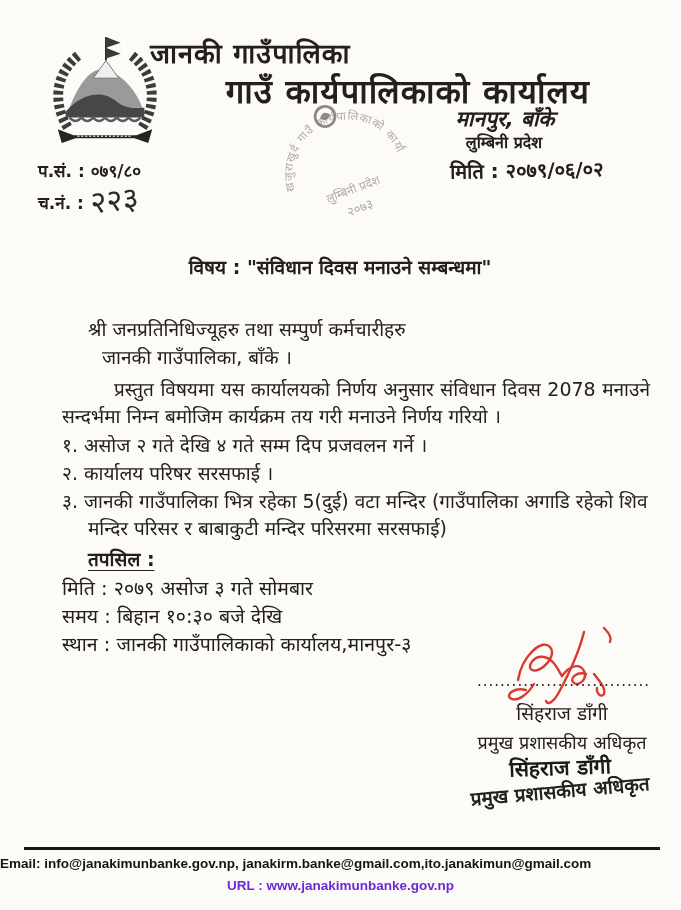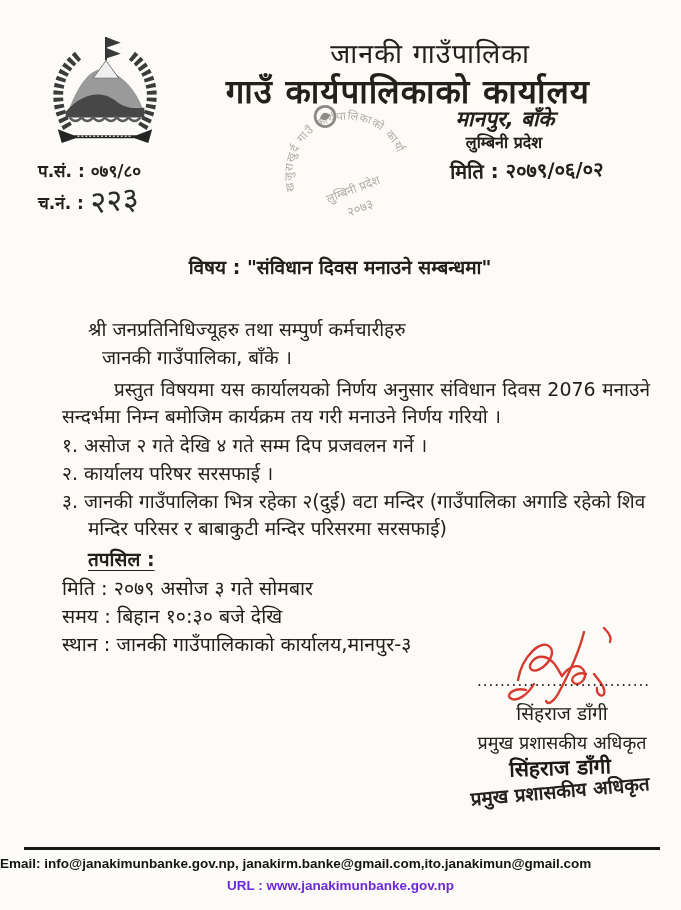--- a/index.html
+++ b/index.html
@@ -6,22 +6,22 @@
   .page{
     position:relative; width:681px; height:910px; margin:0 auto;
     background:#fcfbf8;
     font-family:"DejaVu Sans","Liberation Sans",sans-serif;
     color:#232019; overflow:hidden;
   }
   .abs{position:absolute;}
 
   
   .emblem{left:46px; top:30px; width:118px; height:122px;}
-  .title1{left:150px; top:34px; width:380px; text-align:right;
-          font-size:27px; font-weight:400; letter-spacing:1px;}
+  .title1{left:150px; top:34px; width:380px; text-align:left;
+          font-size:27px; font-weight:700; letter-spacing:1px;}
   .title2{left:160px; top:68px; width:430px; text-align:right;
           font-size:33px; font-weight:700; letter-spacing:1px;}
   .addr-city{left:420px; top:104px; width:170px; text-align:center;
           font-size:21px; font-weight:700;font-style:italic;}
   .addr-prov{left:424px; top:131px; width:160px; text-align:center;
           font-size:16px; font-weight:600;}
   .date-line{left:450px; top:156px; width:210px;
           font-size:20px; font-weight:600; transform:rotate(-1deg);}
   .ref-line{left:38px; top:159px; font-size:17px; font-weight:600;}
   .disp-label{left:38px; top:191px; font-size:17px; font-weight:600;}
@@ -119,24 +119,24 @@
 
   <div class="abs ref-line">प.सं. : ०७९/८०</div>
   <div class="abs disp-label">च.नं. :</div>
   <div class="abs disp-num">२२३</div>
 
   <div class="abs subject">विषय : "संविधान दिवस मनाउने सम्बन्धमा"</div>
 
   <div class="abs rcpt2">जानकी गाउँपालिका, बाँके ।</div>
   <div class="abs rcpt1">श्री जनप्रतिनिधिज्यूहरु तथा सम्पुर्ण कर्मचारीहरु</div>
 
-  <div class="abs para">प्रस्तुत विषयमा यस कार्यालयको निर्णय अनुसार संविधान दिवस 2076 मनाउने सन्दर्भमा निम्न बमोजिम कार्यक्रम तय गरी मनाउने निर्णय गरियो ।</div>
+  <div class="abs para">प्रस्तुत विषयमा यस कार्यालयको निर्णय अनुसार संविधान दिवस 2078 मनाउने सन्दर्भमा निम्न बमोजिम कार्यक्रम तय गरी मनाउने निर्णय गरियो ।</div>
   <div class="abs list-item li1">१. असोज २ गते देखि ४ गते सम्म दिप प्रजवलन गर्ने ।</div>
   <div class="abs list-item li2">२. कार्यालय परिषर सरसफाई ।</div>
-  <div class="abs list-item li3">३. जानकी गाउँपालिका भित्र रहेका २(दुई) वटा मन्दिर (गाउँपालिका अगाडि रहेको शिव मन्दिर परिसर र बाबाकुटी मन्दिर परिसरमा सरसफाई)</div>
+  <div class="abs list-item li3">३. जानकी गाउँपालिका भित्र रहेका 5(दुई) वटा मन्दिर (गाउँपालिका अगाडि रहेको शिव मन्दिर परिसर र बाबाकुटी मन्दिर परिसरमा सरसफाई)</div>
 
   <div class="abs tapasil">तपसिल :</div>
   <div class="abs sch sch-date">मिति : २०७९ असोज ३ गते सोमबार</div>
   <div class="abs sch sch-time">समय : बिहान १०:३० बजे देखि</div>
   <div class="abs sch sch-venue">स्थान : जानकी गाउँपालिकाको कार्यालय,मानपुर-३</div>
 
   <svg class="abs sig-svg" viewBox="0 0 176 96">
     <g fill="none" stroke="#d42a1e" stroke-width="2.4" stroke-linecap="round" opacity="0.92">
       <path d="M42,54 C46,30 66,12 74,21 C82,30 64,48 56,44 C50,41 58,29 68,31 C78,33 82,44 86,50"></path>
       <path d="M108,6 C104,22 94,46 82,68 C78,75 72,80 70,75"></path>

